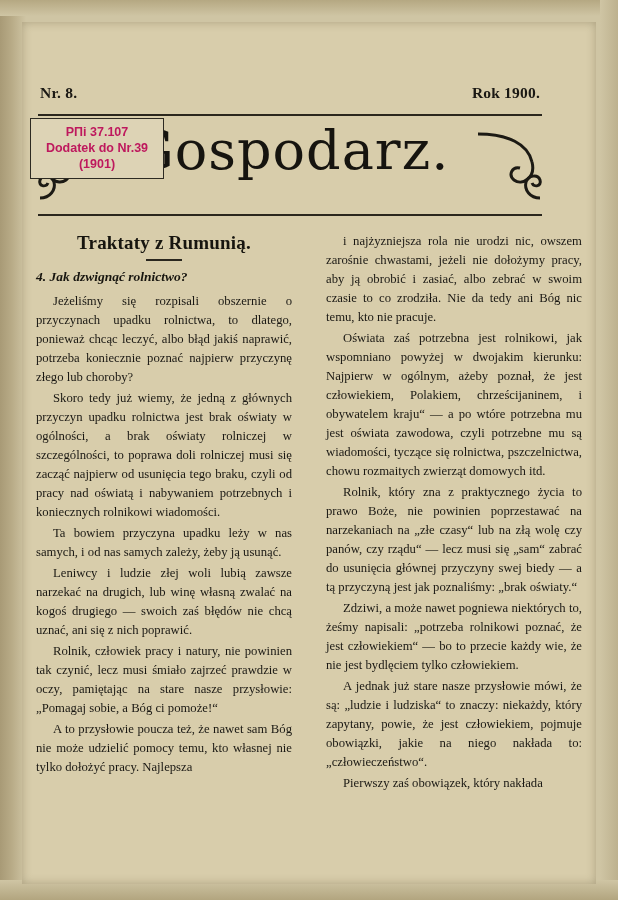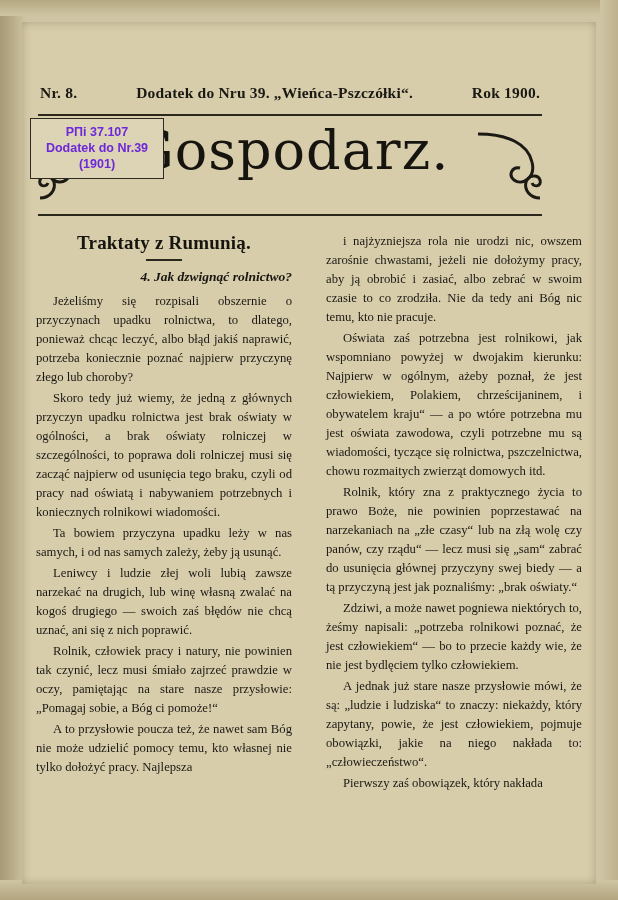--- a/index.html
+++ b/index.html
@@ -132,21 +132,21 @@
     top: 118px;
     width: 124px;
     padding: 5px 4px 6px 4px;
     background: #ddd3b5;
     border: 1.6px solid #2d2a22;
     text-align: center;
     font-family: "Liberation Sans", sans-serif;
     font-weight: bold;
     font-size: 12.5px;
     line-height: 1.28;
-    color: #6d28d9;
+    color: #be185d;
     z-index: 5;
   }
 
   
   .columns {
     position: absolute;
     left: 36px;
     top: 232px;
     width: 546px;
     height: 540px;
@@ -171,21 +171,21 @@
     height: 1.6px;
     background: #2a271f;
     margin: 5px auto 8px auto;
   }
   .subhead {
     font-family: "Liberation Serif", serif;
     font-weight: bold;
     font-style: italic;
     font-size: 13.5px;
     color: #17150f;
-    text-align: right;
+    text-align: left;
     margin: 0 0 7px 0;
   }
   p.body {
     margin: 0 0 0 0;
     text-indent: 17px;
     font-size: 12.7px;
     line-height: 19px;
     text-align: justify;
     color: #1a1813;
     font-family: "Liberation Serif", serif;
@@ -207,21 +207,20 @@
 <div class="page">
   <div class="binding"></div>
   <div class="edge-top"></div>
   <div class="edge-right"></div>
   <div class="edge-bottom"></div>
 
   <div class="sheet"></div>
 
   <div class="masthead-line">
     <span class="issue">Nr. 8.</span>
-    <span class="supp">Dodatek do Nru 39. „Wieńca-Pszczółki“.</span>
     <span class="year">Rok 1900.</span>
   </div>
 
   <div class="title-wrap">
     <div class="title-rule-top"></div>
     <div class="title-rule-bottom"></div>
 
     <span class="flourish fl-left">
       <svg width="80" height="80" viewBox="0 0 80 80">
         <path d="M70 6 C40 6, 20 16, 16 34 C12 50, 26 58, 34 52 C40 47, 36 38, 28 40" fill="none" stroke="#1c1a14" stroke-width="3"></path>

